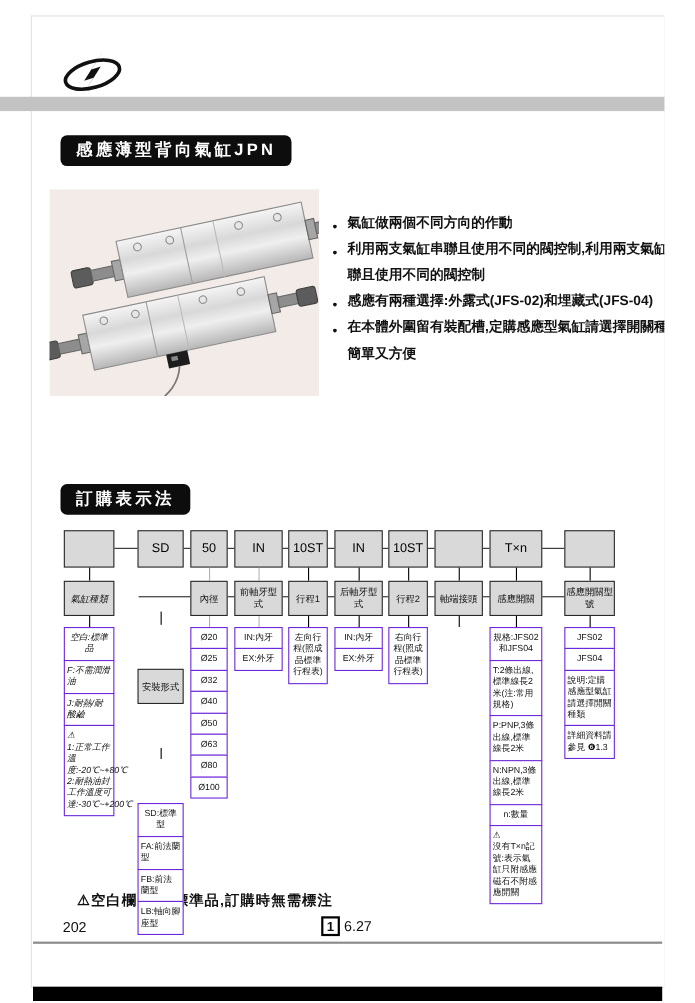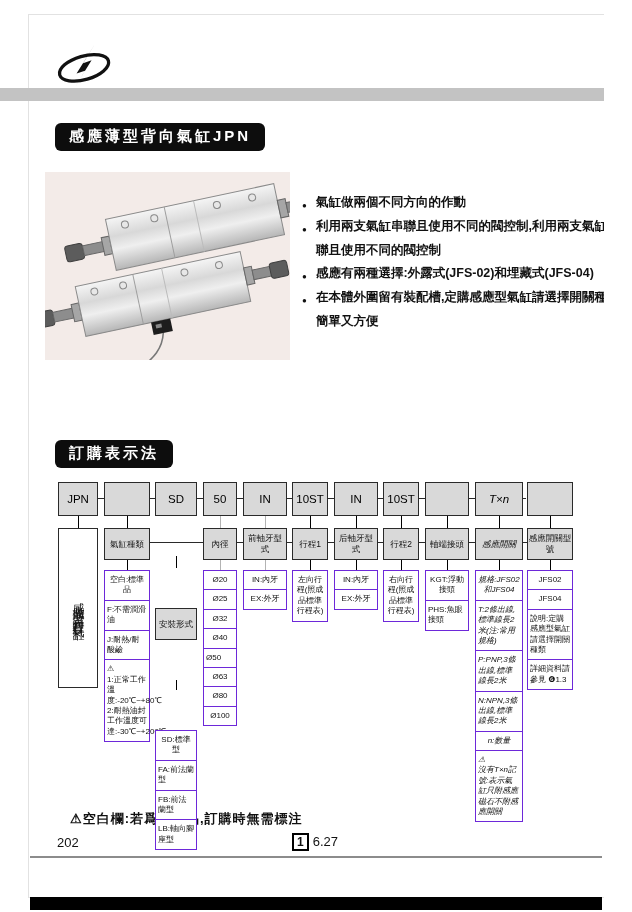--- a/index.html
+++ b/index.html
@@ -16,25 +16,25 @@
   .features{position:absolute;left:287px;top:176px;width:325px;margin:15px;padding:0;font-weight:bold;}
   .features li{list-style:none;font-size:12.5px;line-height:1.9;padding-left:14px;position:relative;}
   .features li::before{content:"●";position:absolute;left:0;top:7px;font-size:8px;}
   
   .diagram{position:absolute;left:0;top:482px;width:632px;}
   .hline{position:absolute;height:0;border-top:1.5px solid #2a2a2a;z-index:0;}
   #hl1{top:16px;left:78px;width:448px;}
   #hl2{top:60px;left:126px;width:428px;}
   .cols{display:flex;padding-left:58px;position:relative;}
   .col{display:flex;flex-direction:column;position:relative;z-index:1;}
-  .c1{width:40px;margin-right:6px;} .c2{width:46px;margin-right:5px;}
+  .c1{width:40px;margin-right:6px;} .c2{width:46px;margin-right:21px;font-style:italic;}
   .c3{width:42px;margin-right:6px;gap:40px;} .c4{width:34px;margin-right:6px;}
   .c5{width:44px;margin-right:5px;} .c6{width:36px;margin-right:6px;}
   .c7{width:44px;margin-right:5px;} .c8{width:36px;margin-right:6px;}
-  .c9{width:44px;margin-right:6px;} .c10{width:48px;margin-right:4px;font-style:italic;}
+  .c9{width:44px;margin-right:6px;} .c10{width:48px;margin-right:20px;}
   .c11{width:46px;}
   .code-box{height:32px;background:#d9d9d9;border:1px solid #2a2a2a;display:flex;
             align-items:center;justify-content:center;font-size:11.5px;color:#000;}
   .vl{width:0;height:12px;border-left:1.5px solid #000;align-self:center;}
   .vl2{width:0;height:10px;border-left:1.5px solid #000;align-self:center;}
   .g{border-left-color:#b3b3b3;}
   .label-box{background:#d9d9d9;border:1px solid #2a2a2a;min-height:28px;display:flex;
              align-items:center;justify-content:center;text-align:center;font-size:8.5px;
              line-height:1.25;padding:1px 0;}
   .tall-box{border:1px solid #2a2a2a;background:#fff;height:158px;display:flex;align-items:center;
@@ -120,25 +120,20 @@
     <li>感應有兩種選擇:外露式(JFS-02)和埋藏式(JFS-04)</li>
     <li>在本體外圍留有裝配槽,定購感應型氣缸請選擇開關種類,簡單又方便</li>
   </ul>
 
   <div class="banner" id="banner2">訂購表示法</div>
 
   <div class="diagram">
     <div class="hline" id="hl1"></div>
     <div class="hline" id="hl2"></div>
     <div class="cols">
-      <div class="col c1">
-        <div class="code-box">JPN</div>
-        <div class="vl"></div>
-        <div class="tall-box">感應薄型背向行程氣缸</div>
-      </div>
       <div class="col c2">
         <div class="code-box"></div>
         <div class="vl"></div>
         <div class="label-box">氣缸種類</div>
         <div class="vl2"></div>
         <div class="opts">
             <div class="opt-cell" style="text-align: center;">空白:標準品</div>
             <div class="opt-cell">F:不需潤滑油</div>
             <div class="opt-cell">J:耐熱/耐酸鹼</div>
             <div class="opt-cell">⚠
@@ -161,21 +156,21 @@
       <div class="col c4">
         <div class="code-box">50</div>
         <div class="vl g"></div>
         <div class="label-box">內徑</div>
         <div class="vl2 g"></div>
         <div class="opts">
             <div class="opt-cell" style="text-align: center;">Ø20</div>
             <div class="opt-cell" style="text-align: center;">Ø25</div>
             <div class="opt-cell" style="text-align: center;">Ø32</div>
             <div class="opt-cell" style="text-align: center;">Ø40</div>
-            <div class="opt-cell" style="text-align: left;">Ø50</div>
+            <div class="opt-cell" style="text-align: center;">Ø50</div>
             <div class="opt-cell" style="text-align: center;">Ø63</div>
             <div class="opt-cell" style="text-align: center;">Ø80</div>
             <div class="opt-cell" style="text-align: center;">Ø100</div>
           </div>
       </div>
       <div class="col c5">
         <div class="code-box">IN</div>
         <div class="vl g"></div>
         <div class="label-box">前軸牙型式</div>
         <div class="vl2 g"></div>
@@ -210,24 +205,20 @@
         <div class="vl2"></div>
         <div class="opts">
             <div class="opt-cell">右向行程(照成品標準行程表)</div>
           </div>
       </div>
       <div class="col c9">
         <div class="code-box"></div>
         <div class="vl"></div>
         <div class="label-box">軸端接頭</div>
         <div class="vl2"></div>
-        <div class="opts">
-            <div class="opt-cell">KGT:浮動接頭</div>
-            <div class="opt-cell">PHS:魚眼接頭</div>
-          </div>
       </div>
       <div class="col c10">
         <div class="code-box">T×n</div>
         <div class="vl"></div>
         <div class="label-box">感應開關</div>
         <div class="vl2"></div>
         <div class="opts">
             <div class="opt-cell">規格:JFS02和JFS04</div>
             <div class="opt-cell">T:2條出線,標準線長2米(注:常用規格)</div>
             <div class="opt-cell">P:PNP,3條出線,標準線長2米</div>

